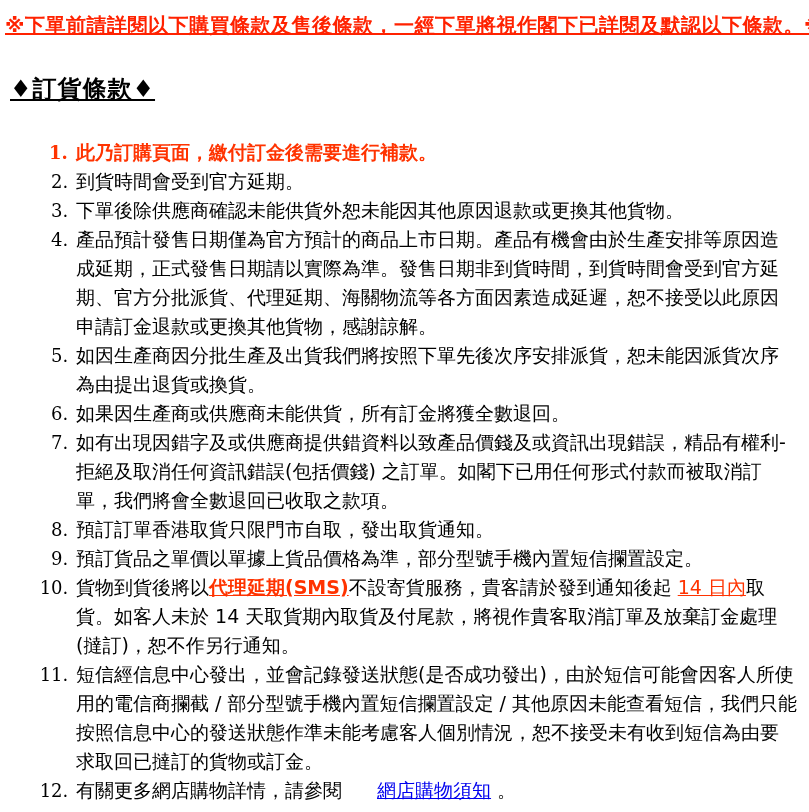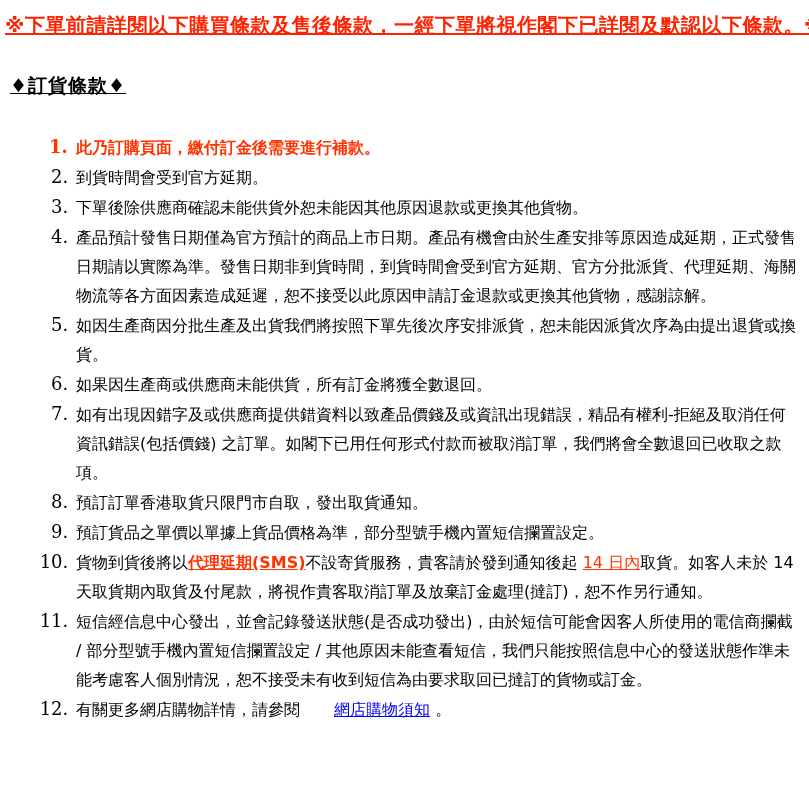--- a/index.html
+++ b/index.html
@@ -18,30 +18,30 @@
       margin: 12px 0 0 5px;
       font-size: 20px;
       font-weight: bold;
       color: #FF2200;
       text-decoration: underline;
       white-space: nowrap;
       letter-spacing: 0.5px;
     }
     .section-heading {
       margin: 34px 8px 0 10px;
-      font-size: 19px;
+      font-size: 24px;
       font-weight: bold;
       color: #000000;
       text-decoration: underline;
       letter-spacing: 1px;
     }
     ol.terms {
       margin: 33px 0 0 0;
       padding: 0 12px 0 74px;
-      font-size: 16px;
+      font-size: 19px;
       line-height: 29px;
       color: #000000;
     }
     ol.terms li {
       margin: 0;
       padding-left: 2px;
     }
     ol.terms li::marker {
       font-family: "DejaVu Serif", serif;
       font-size: 18px;

